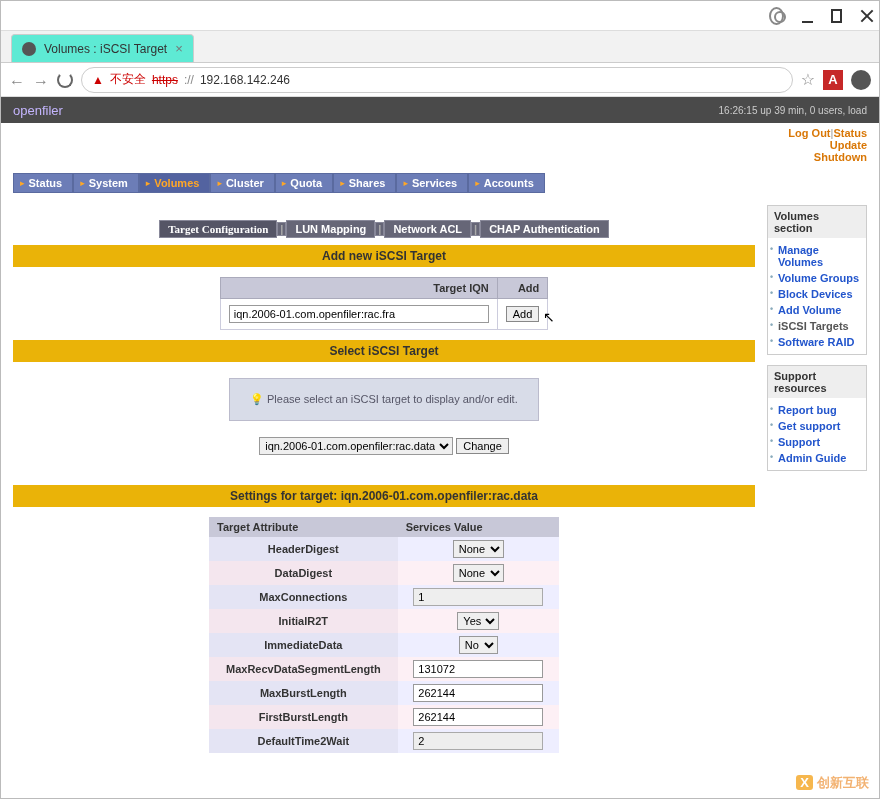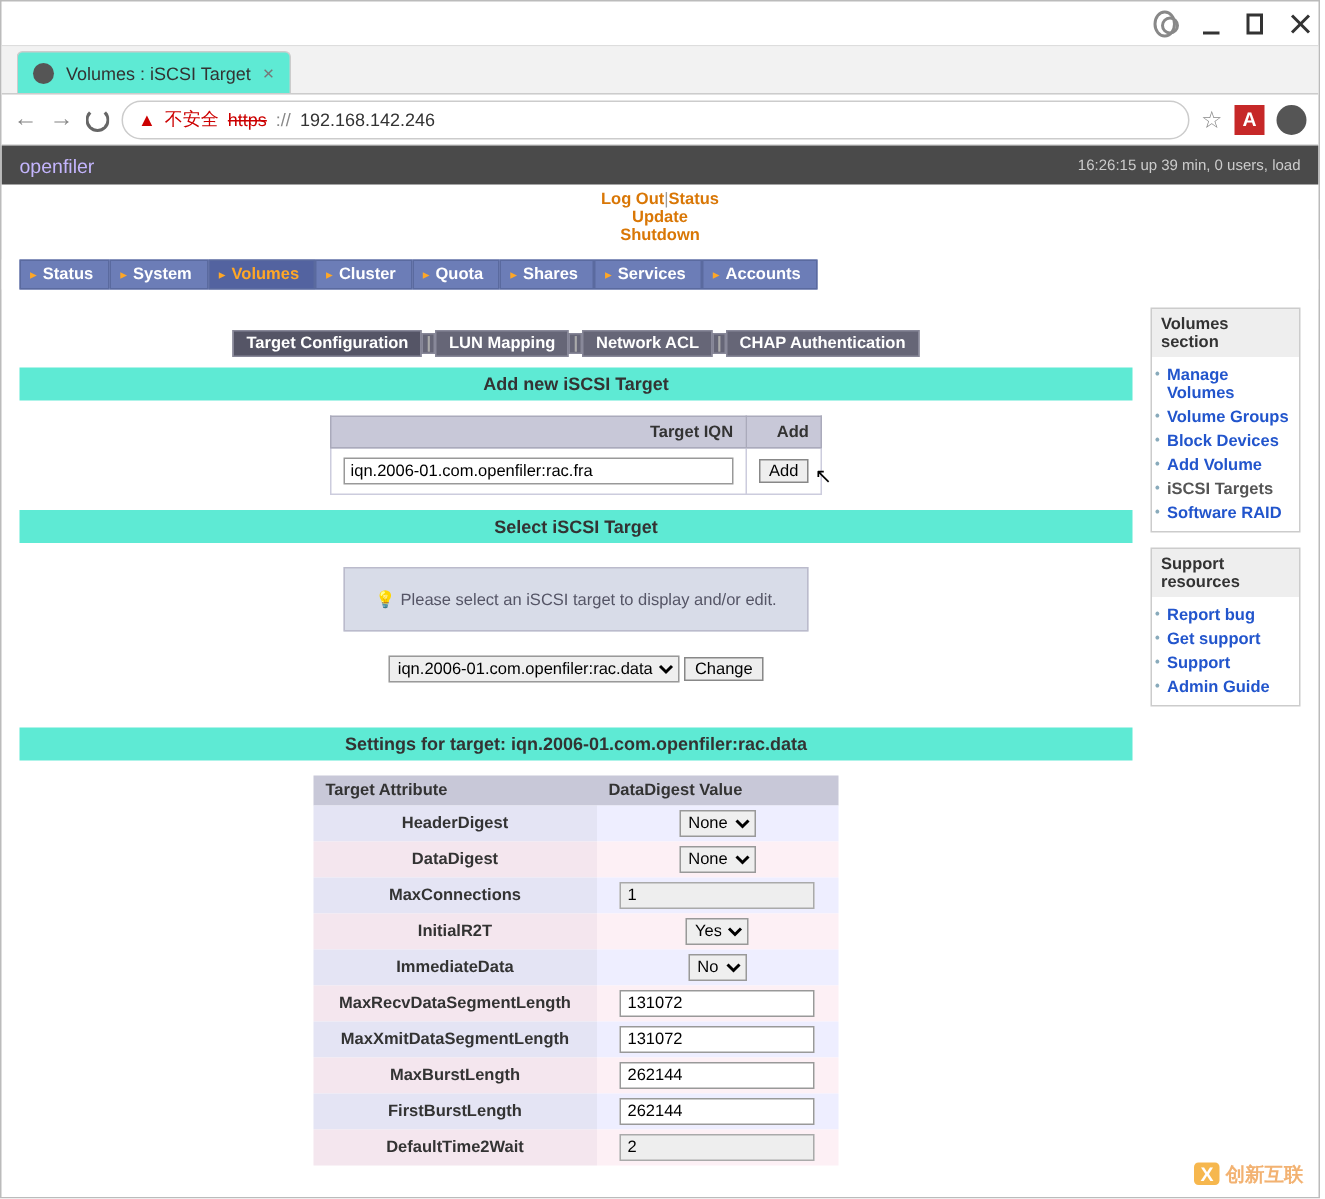--- a/index.html
+++ b/index.html
@@ -31,41 +31,41 @@
 .url-host{color:#333;}
 .url-path{color:#888;}
 .strike{text-decoration:line-through;color:#c00;}
 .star{color:#888;font-size:16px;}
 .ext-badge{background:#c62828;color:#fff;width:20px;height:20px;display:flex;align-items:center;justify-content:center;font-weight:bold;font-size:13px;}
 .abp{width:20px;height:20px;border-radius:50%;background:#555;}
 
 .of-header{background:#4a4a4a;color:#ccc;height:26px;display:flex;align-items:center;padding:0 12px;font-family:'Trebuchet MS',sans-serif;}
 .of-logo{color:#c4b5fd;font-size:13px;}
 .of-status-right{margin-left:auto;font-size:10px;text-align:right;line-height:11px;}
-.of-links{font-size:11px;padding:4px 12px 10px;text-align:center;}
+.of-links{font-size:11px;padding:4px 12px 10px;text-align:right;}
 .of-links a{color:#d97706;font-weight:bold;}
 .of-links .sep{color:#999;}
 
 .main-nav{display:flex;background:#fff;padding:0 12px;gap:0;}
 .main-nav .tab{background:#6c7db7;color:#fff;padding:3px 10px 3px 6px;border:1px solid #5a6a9f;font-size:11px;display:flex;align-items:center;gap:4px;}
 .main-nav .tab.active{background:#5363a0;}
 .main-nav .bullet{color:#ffa726;font-size:9px;}
 .main-nav .tab.active .label{color:#ffa726;font-weight:bold;}
 .main-nav .label{font-weight:bold;}
 
 .content-wrap{display:flex;padding:12px;gap:12px;}
 .main-col{flex:1;}
 .side-col{width:100px;}
 
 .sub-nav{margin:18px auto 10px;text-align:center;}
 .sub-nav span{background:#667;color:#fff;padding:2px 8px;font-size:11px;font-weight:bold;border:1px solid #889;}
-.sub-nav span.active{background:#556;}
+.sub-nav span.active{background:#556;font-family:Liberation Serif, serif;}
 .sub-nav .div{color:#aaa;padding:0 2px;}
 
-.section-bar{background:#5eead4;text-align:center;font-weight:bold;font-size:12px;padding:4px;margin:8px 0;}
+.section-bar{background:#eab308;text-align:center;font-weight:bold;font-size:12px;padding:4px;margin:8px 0;}
 
 .center-block{text-align:center;margin:10px 0;}
 table.form-tbl{margin:0 auto;border-collapse:collapse;}
 table.form-tbl th{background:#c8c8d8;text-align:right;padding:4px 8px;font-size:11px;border:1px solid #aab;}
 table.form-tbl td{padding:6px 8px;border:1px solid #ccd;}
 input[type=text]{border:1px solid #999;padding:2px 4px;font-size:11px;}
 input.wide{width:260px;}
 .btn{background:#eee;border:1px solid #888;padding:1px 6px;font-size:11px;cursor:pointer;}
 .cursor{position:absolute;font-size:14px;color:#000;}
 
@@ -210,21 +210,21 @@
         <button class="btn">Change</button>
       </div>
 
       <br>
       <div class="section-bar">Settings for target: iqn.2006-01.com.openfiler:rac.data</div>
       <div class="center-block">
         <table class="attr-tbl">
           <thead>
               <tr>
             <th>Target Attribute</th>
-            <th>DataDigest Value</th>
+            <th>Services Value</th>
           </tr>
             </thead>
           <tbody id="attr-body">
               <tr>
                 <td>HeaderDigest</td>
                 <td><select><option>None</option></select></td>
               </tr>
               <tr>
                 <td>DataDigest</td>
                 <td><select><option>None</option></select></td>
@@ -236,24 +236,20 @@
               <tr>
                 <td>InitialR2T</td>
                 <td><select><option>Yes</option></select></td>
               </tr>
               <tr>
                 <td>ImmediateData</td>
                 <td><select><option>No</option></select></td>
               </tr>
               <tr>
                 <td>MaxRecvDataSegmentLength</td>
-                <td><input type="text" value="131072" style=""></td>
-              </tr>
-              <tr>
-                <td>MaxXmitDataSegmentLength</td>
                 <td><input type="text" value="131072" style=""></td>
               </tr>
               <tr>
                 <td>MaxBurstLength</td>
                 <td><input type="text" value="262144" style=""></td>
               </tr>
               <tr>
                 <td>FirstBurstLength</td>
                 <td><input type="text" value="262144" style=""></td>
               </tr>

